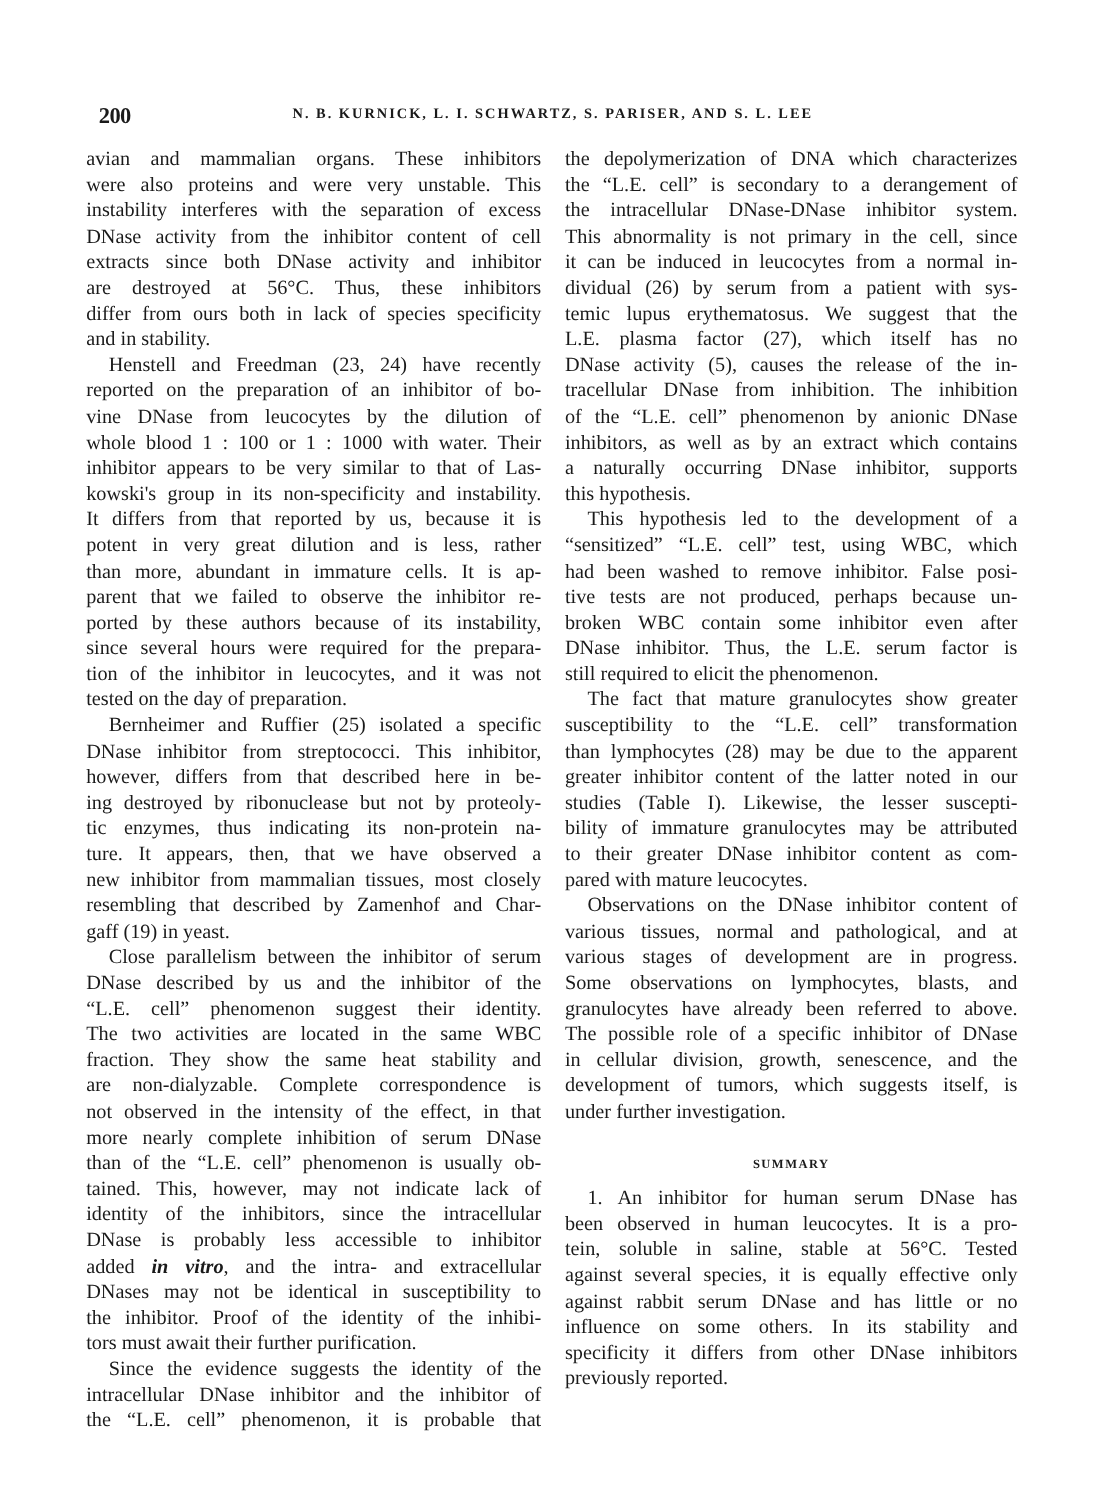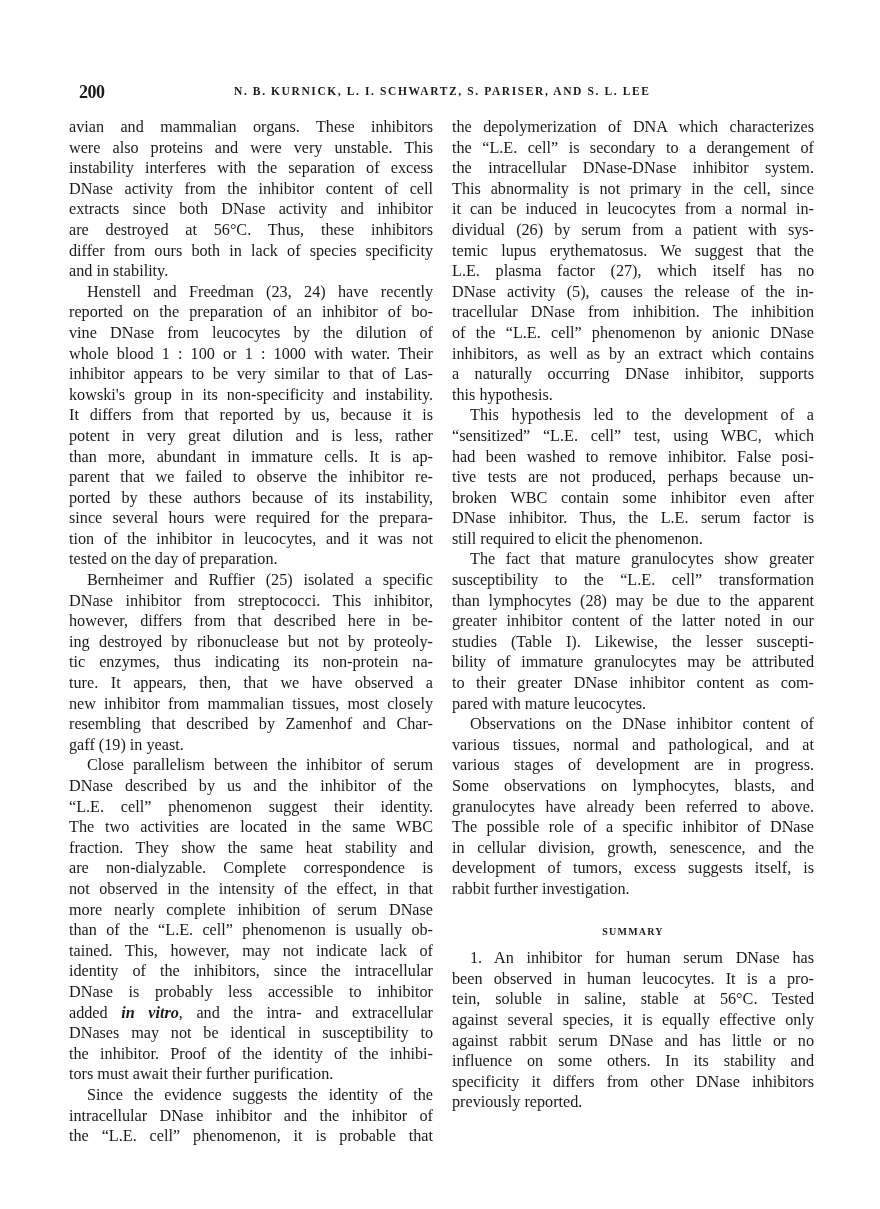--- a/index.html
+++ b/index.html
@@ -148,22 +148,22 @@
       <span class="line last">pared with mature leucocytes.</span>
     </div>
     <div class="para">
       <span class="line indent">Observations on the DNase inhibitor content of</span>
       <span class="line">various tissues, normal and pathological, and at</span>
       <span class="line">various stages of development are in progress.</span>
       <span class="line">Some observations on lymphocytes, blasts, and</span>
       <span class="line">granulocytes have already been referred to above.</span>
       <span class="line">The possible role of a specific inhibitor of DNase</span>
       <span class="line">in cellular division, growth, senescence, and the</span>
-      <span class="line">development of tumors, excess suggests itself, is</span>
-      <span class="line last">rabbit further investigation.</span>
+      <span class="line">development of tumors, which suggests itself, is</span>
+      <span class="line last">under further investigation.</span>
     </div>
     <span class="section-heading">SUMMARY</span>
     <div class="para">
       <span class="line indent">1. An inhibitor for human serum DNase has</span>
       <span class="line">been observed in human leucocytes. It is a pro-</span>
       <span class="line">tein, soluble in saline, stable at 56°C. Tested</span>
       <span class="line">against several species, it is equally effective only</span>
       <span class="line">against rabbit serum DNase and has little or no</span>
       <span class="line">influence on some others. In its stability and</span>
       <span class="line">specificity it differs from other DNase inhibitors</span>

